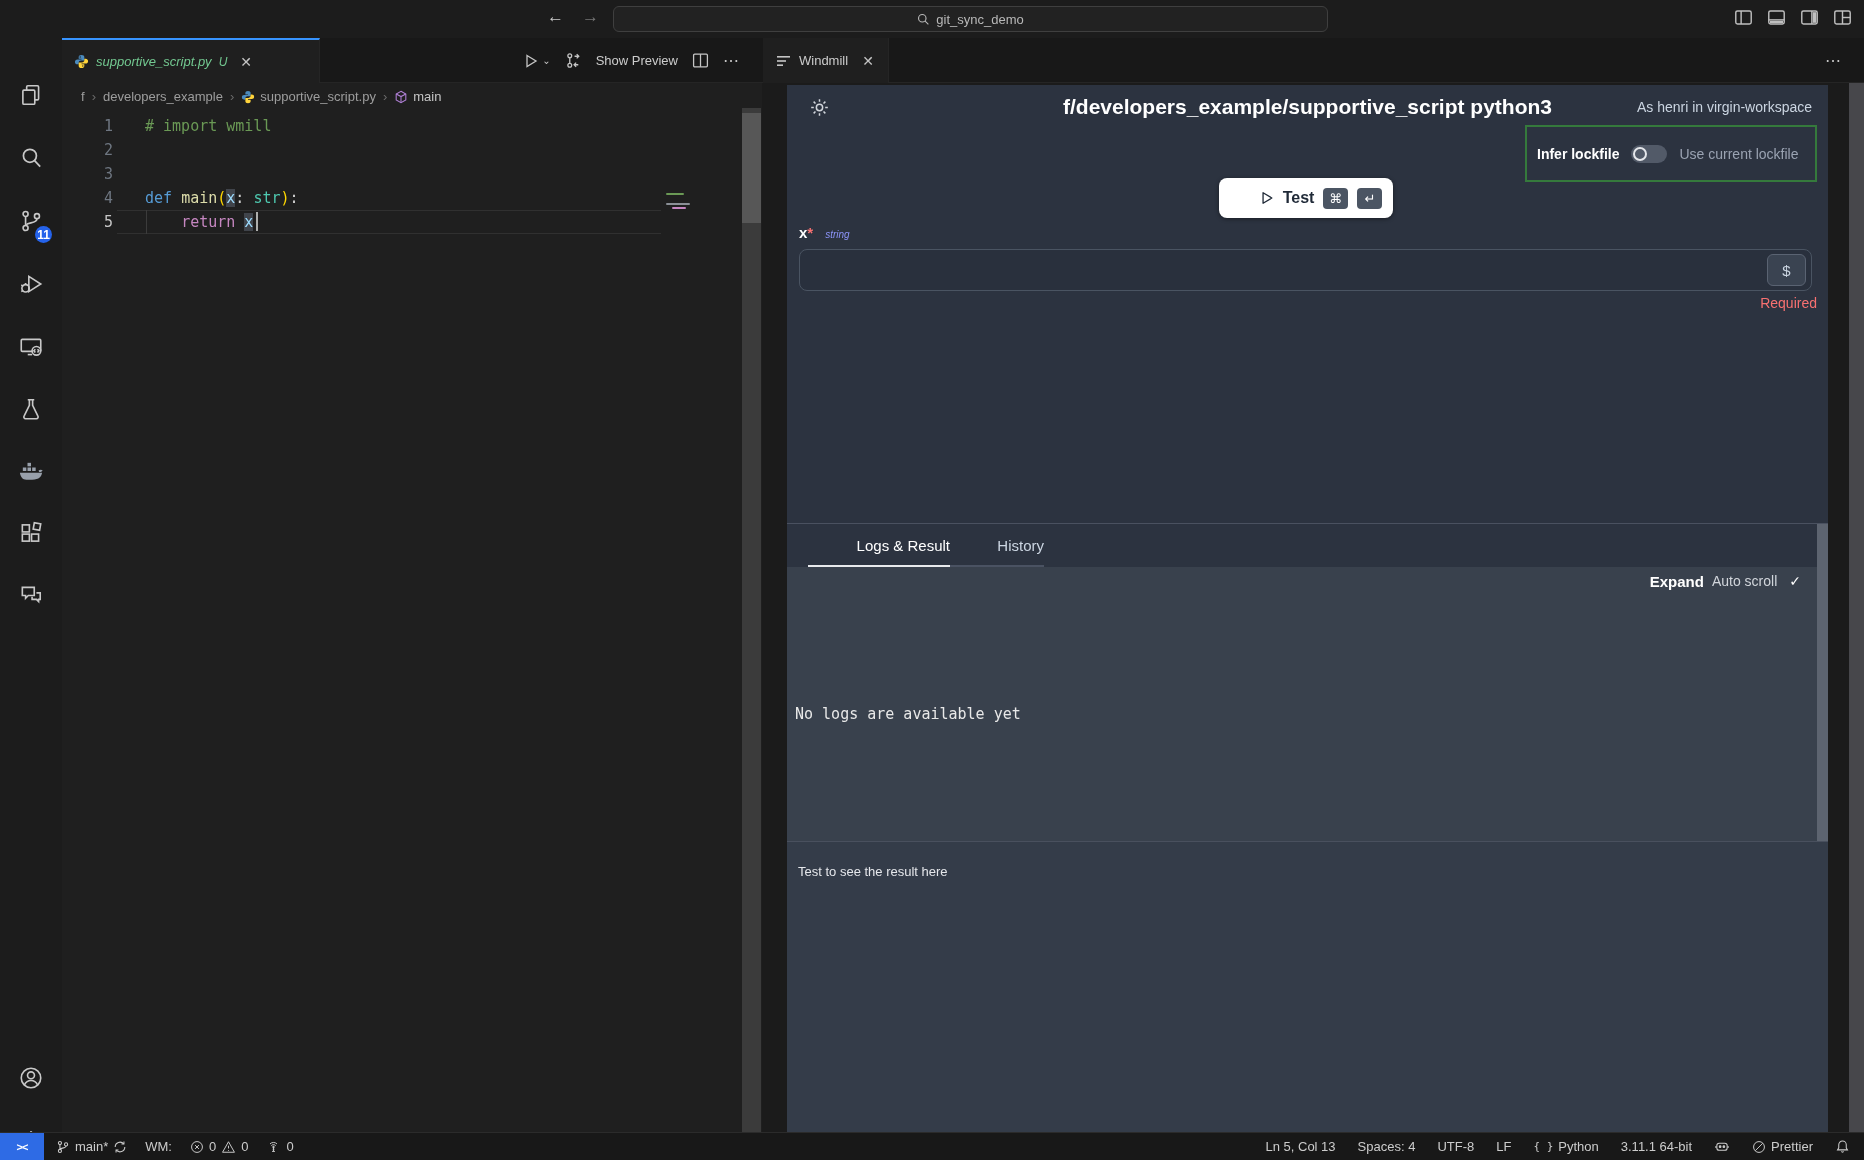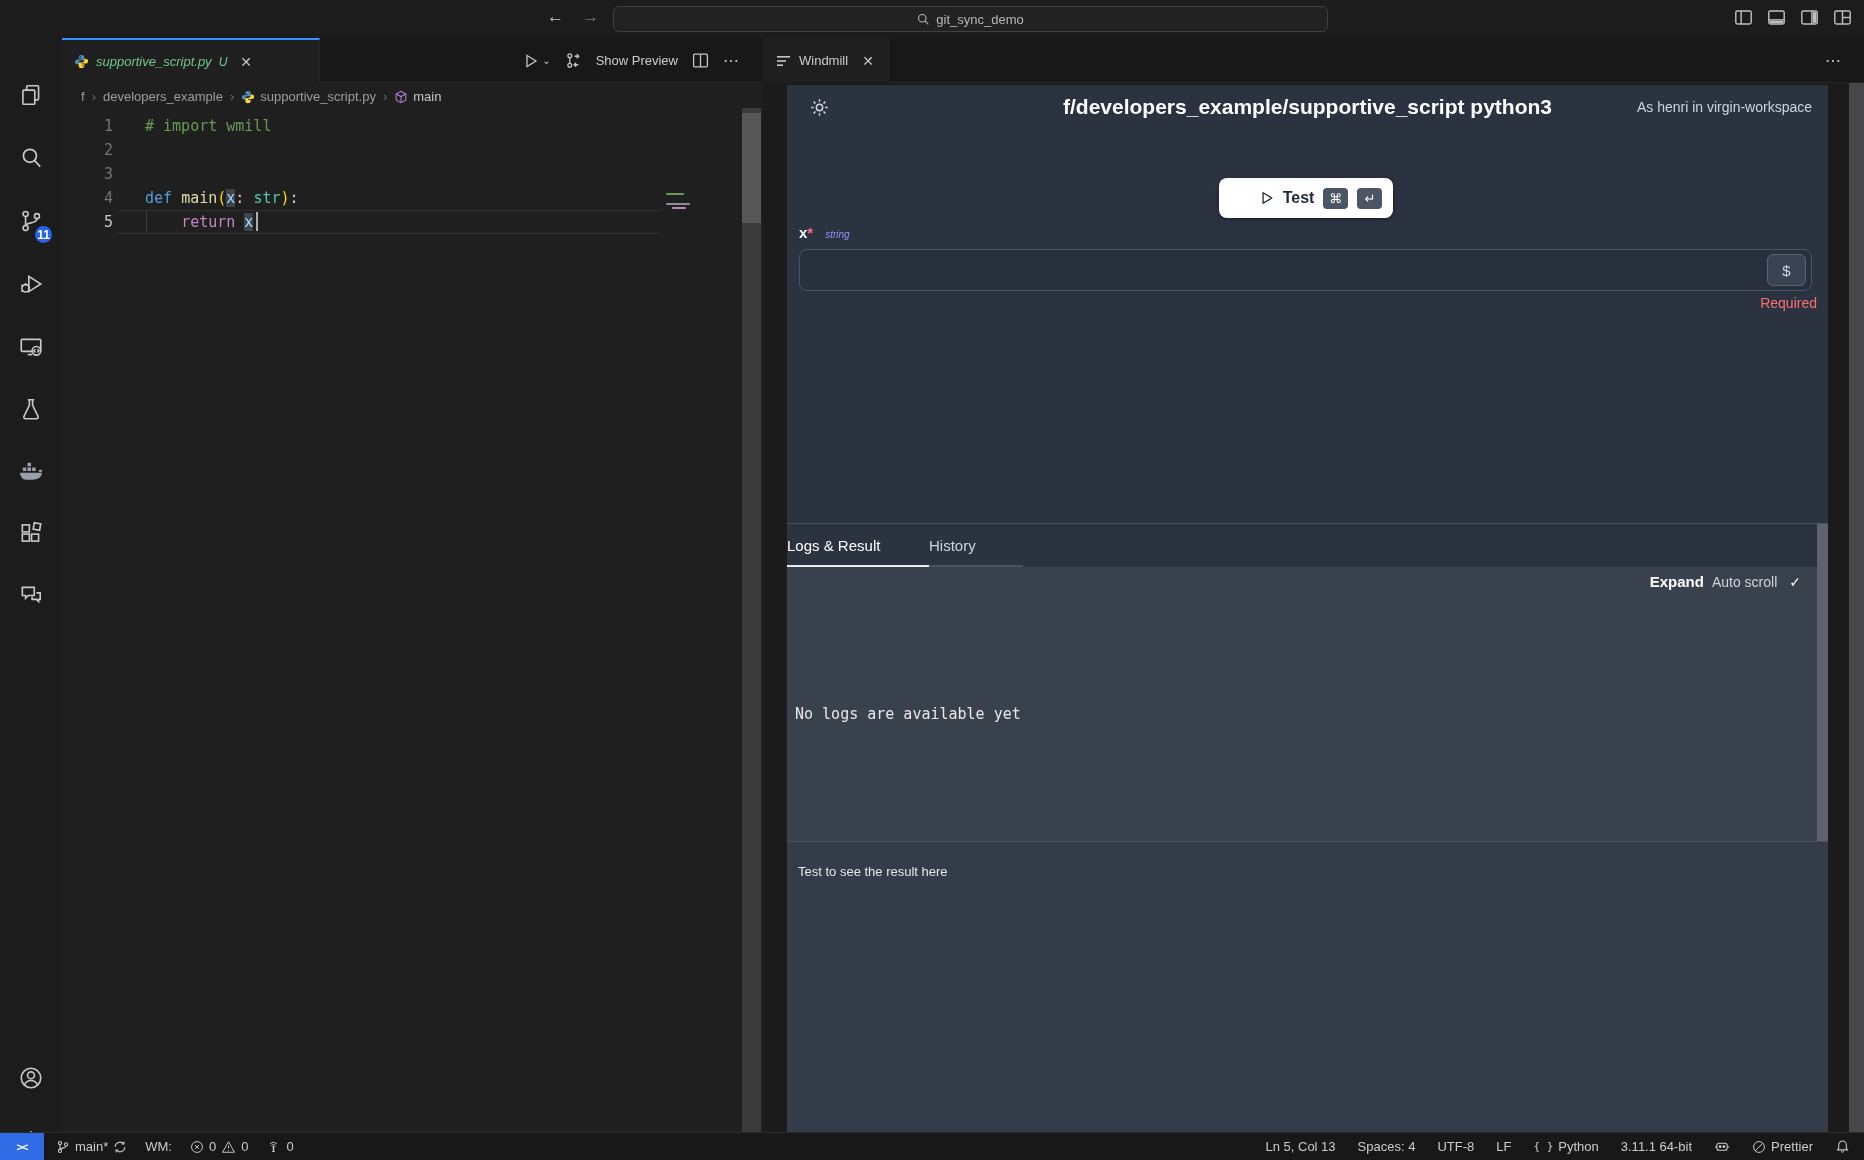--- a/index.html
+++ b/index.html
@@ -94,24 +94,24 @@
   .fl-type { color:#8b93f8; font-style:italic; margin-left:12px; font-size:10px; }
   .field-input { position:absolute; left:12px; top:164px; width:1013px; height:42px; background:#29303d;
     border:1px solid #4a5462; border-radius:8px; }
   .dollar-btn { position:absolute; right:5px; top:4px; width:39px; height:32px; background:#3a4351;
     border:1px solid #5a6372; border-radius:6px; color:#cbd5e1; font-size:15px;
     display:flex; align-items:center; justify-content:center; }
   .required { position:absolute; right:11px; top:210px; color:#f87171; font-size:14px; }
 
   .logs-divider { position:absolute; left:0; top:438px; width:1041px; height:1px; background:#4a5160; }
   .logs-tabs { position:absolute; left:0; top:439px; width:1041px; height:43px; background:#2c3340; }
-  .ltab { position:absolute; top:0; height:43px; display:flex; align-items:center; justify-content:flex-start; font-size:15px; }
+  .ltab { position:absolute; top:0; height:43px; display:flex; align-items:center; justify-content:flex-end; font-size:15px;margin-left:21px; }
   .ltab-underline { position:absolute; bottom:0; left:0; width:100%; height:2px; }
   .logs-section { position:absolute; left:0; top:482px; width:1041px; height:274px; background:#39414d; }
-  .logs-topright { position:absolute; right:27px; top:6px; display:flex; align-items:flex-end; gap:8px; }
+  .logs-topright { position:absolute; right:27px; top:6px; display:flex; align-items:flex-start; gap:8px; }
   .expand { font-size:15px; font-weight:bold; color:#ffffff; }
   .autoscroll { font-size:14px; color:#d1d5db; }
   .checkmark { font-size:14px; color:#ffffff; margin-left:4px; }
   .nologs { position:absolute; left:8px; top:138px; font-family:"DejaVu Sans Mono", monospace; font-size:15px; color:#e8e8e8; }
   .logs-thumb { position:absolute; left:1030px; top:439px; width:11px; height:608px; background:#5d6470; }
   .result-section { position:absolute; left:0; top:756px; width:1041px; height:291px; background:#343c49; border-top:1px solid #49505e; }
   .result-placeholder { position:absolute; left:11px; top:22px; font-size:13px; color:#e5e7eb; }
 
   
   .statusbar { left:0; top:1132px; width:1864px; height:28px; background:#181818; border-top:1px solid #2b2b2b;
@@ -366,20 +366,27 @@
     <div class="wm-content">
       <span class="sun">
         <svg width="21" height="21" viewBox="0 0 24 24" fill="none" stroke="#d1d5db" stroke-width="1.7">
             <circle cx="12" cy="12" r="3.6"></circle>
             <path d="M12 2.5v3M12 18.5v3M2.5 12h3M18.5 12h3M5.3 5.3l2.1 2.1M16.6 16.6l2.1 2.1M5.3 18.7l2.1-2.1M16.6 7.4l2.1-2.1"></path>
           </svg>
       </span>
       <div class="wm-title">f/developers_example/supportive_script python3</div>
       <div class="wm-context">As henri in virgin-workspace</div>
 
+      <div class="lockbox">
+        <span class="lock-label">Infer lockfile</span>
+        <span class="toggle">
+            <span class="toggle-knob"></span>
+          </span>
+        <span class="lock-alt">Use current lockfile</span>
+      </div>
 
       <div class="test-btn">
         <span>
           <svg width="14" height="14" viewBox="0 0 16 16">
               <path d="M3.5 2l10 6-10 6z" fill="none" stroke="#1f2937" stroke-width="1.5" stroke-linejoin="round"></path>
             </svg>
         </span>
         <span class="test-label">Test</span>
         <span class="keycap">⌘</span>
         <span class="keycap">↵</span>

